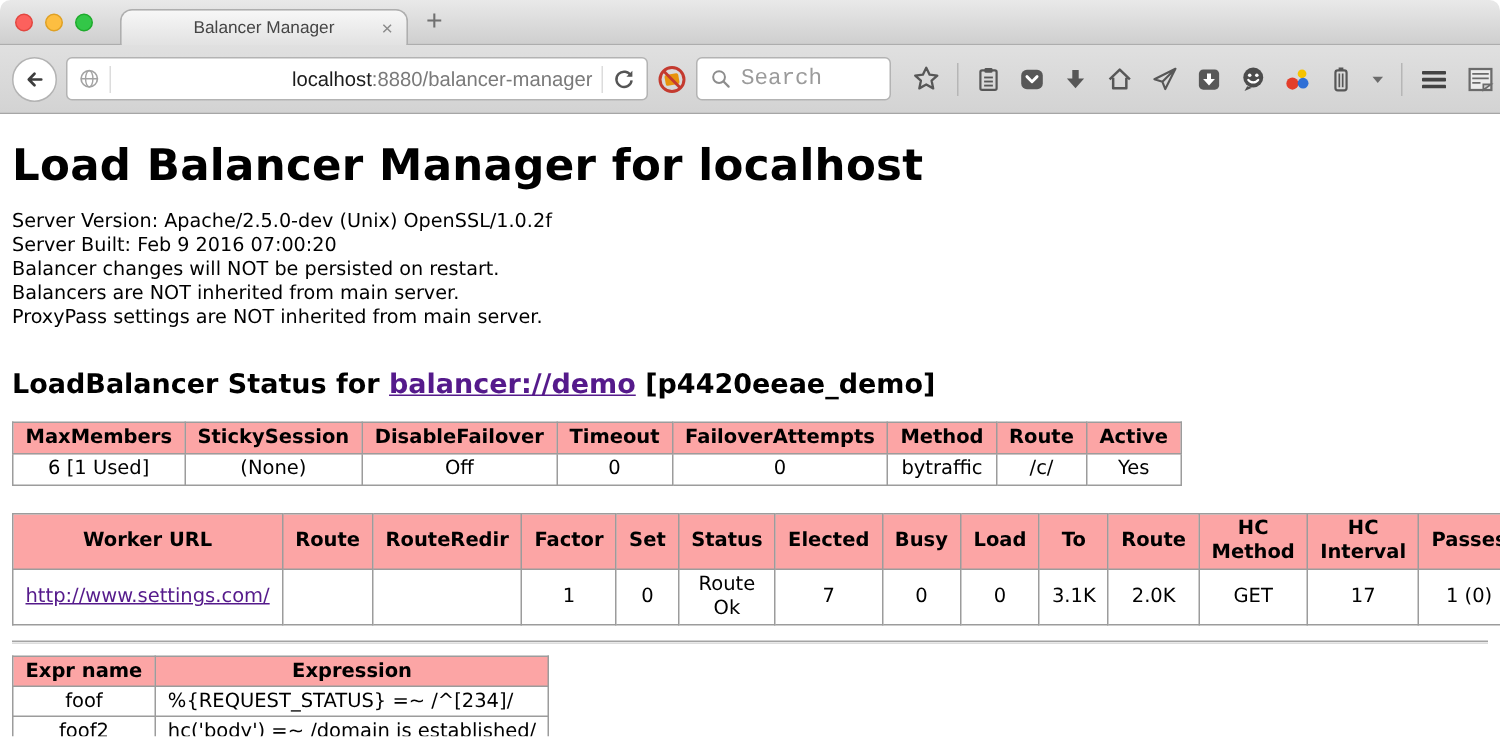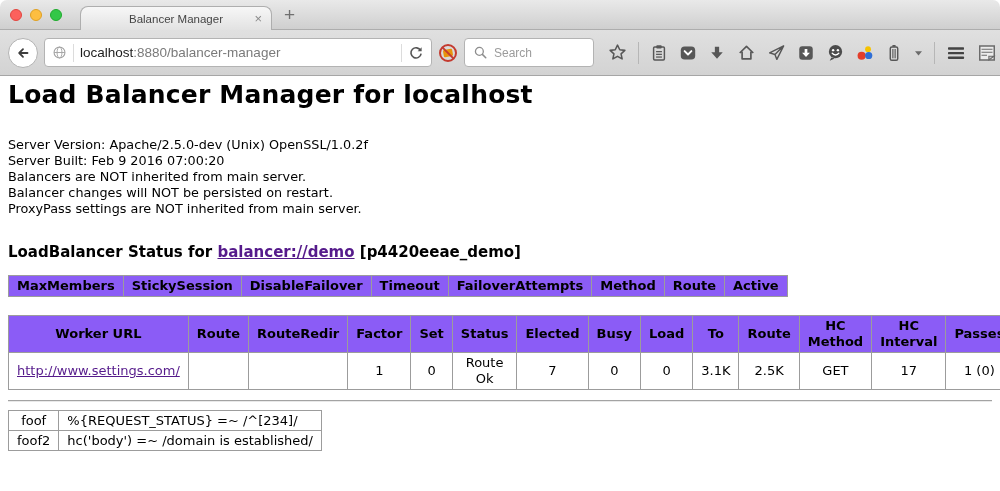--- a/index.html
+++ b/index.html
@@ -61,55 +61,55 @@
   .back-btn {
     width: 30px; height: 30px; flex: 0 0 30px;
     border-radius: 50%;
     background: #ffffff; border: 1px solid #b3b3b3;
     display: flex; align-items: center; justify-content: center;
   }
   .field {
     background: #ffffff; border: 1px solid #b3b3b3; border-radius: 4px;
     height: 29px; display: flex; align-items: center;
   }
-  .urlbar { flex: 0 0 388px; padding: 0 7px; gap: 6px; }
+  .urlbar { flex: 0 0 388px; padding: 0 7px; gap: 6px; text-align: right; }
   .url-sep { width: 1px; height: 18px; background: #dcdcdc; }
   .url-text {
     flex: 1; font-family: "Liberation Sans", sans-serif; font-size: 13.5px;
     white-space: nowrap; overflow: hidden;
   }
   .url-host { color: #1c1c1c; }
   .url-rest { color: #7a7a7a; }
   .flash-block { width: 24px; display: flex; justify-content: center; }
   .searchbar { flex: 0 0 130px; padding: 0 8px; gap: 6px; }
   .searchbar input {
     border: none; outline: none; width: 90px;
-    font-family: Liberation Sans, sans-serif; font-size: 12px; color: #444;
+    font-family: Liberation Mono, monospace; font-size: 15px; color: #444;
     background: transparent;
   }
   .searchbar input::placeholder { color: #9b9b9b; opacity: 1; }
 
   .icon-row { display: flex; align-items: center; gap: 11px; margin-left: 8px; }
   .tb-icon { display: flex; align-items: center; justify-content: center; }
   .tb-sep { width: 1px; height: 22px; background: #b6b6b6; }
 
   
   .content { padding: 0 8px; background: #fff; }
   h1.page-title {
-    font-size: 25px; font-weight: bold; color: #000;
-    margin-top: 4px; line-height: 30px;
+    font-size: 29px; font-weight: bold; color: #000;
+    margin-top: 19px; line-height: 30px;
     letter-spacing: 0.2px;
   }
-  .server-info { margin-top: 27px; font-size: 12.8px; line-height: 16px; color: #000; }
-  .status-line { margin-top: 26px; font-size: 15px; font-weight: bold; color: #000; }
+  .server-info { margin-top: 15px; font-size: 12.8px; line-height: 16px; color: #000; }
+  .status-line { margin-top: 26px; font-size: 18px; font-weight: bold; color: #000; }
   .status-line a { color: #551a8b; text-decoration: underline; }
 
   table { border-collapse: collapse; font-size: 13px; color: #000; }
   th, td { border: 1px solid #9c9c9c; padding: 2px 8px; text-align: center; line-height: 16px; }
-  th { background: #8b5cf6; font-weight: bold; }
+  th { background: #fca5a5; font-weight: bold; }
   td { background: #ffffff; }
   .cell-left { text-align: left; }
   td a { color: #551a8b; text-decoration: underline; }
 
   .balancer-table { margin-top: 14px; }
   .worker-table { margin-top: 18px; }
   .health-table { margin-top: 8px; }
   .health-table th, .health-table td { line-height: 15px; }
 
   hr.rule {
@@ -277,42 +277,52 @@
       </span>
     </div>
   </div>
 
   <div class="content">
     <h1 class="page-title">Load Balancer Manager for localhost</h1>
 
     <div class="server-info">
       <div>Server Version: Apache/2.5.0-dev (Unix) OpenSSL/1.0.2f</div>
       <div>Server Built: Feb 9 2016 07:00:20</div>
+      <div>Balancer changes will NOT be persisted on restart.</div>
       <div>Balancers are NOT inherited from main server.</div>
-      <div>Balancer changes will NOT be persisted on restart.</div>
       <div>ProxyPass settings are NOT inherited from main server.</div>
     </div>
 
     <div class="status-line">
       <span>LoadBalancer Status for</span>
       <a href="#">balancer://demo</a>
       <span>[p4420eeae_demo]</span>
     </div>
 
     <table class="balancer-table">
       <tbody>
           <tr>
         <th>MaxMembers</th>
         <th>StickySession</th>
         <th>DisableFailover</th>
         <th>Timeout</th>
         <th>FailoverAttempts</th>
         <th>Method</th>
         <th>Route</th>
         <th>Active</th>
+      </tr>
+      <tr>
+        <td>6 [1 Used]</td>
+        <td>(None)</td>
+        <td>Off</td>
+        <td>0</td>
+        <td>0</td>
+        <td>bytraffic</td>
+        <td>/c/</td>
+        <td>Yes</td>
       </tr>
     </tbody>
       </table>
 
     <table class="worker-table">
       <tbody>
           <tr>
         <th>Worker URL</th>
         <th>Route</th>
         <th>RouteRedir</th>
@@ -333,34 +343,38 @@
         <td class="cell-left"><a href="#">http://www.settings.com/</a></td>
         <td></td>
         <td></td>
         <td>1</td>
         <td>0</td>
         <td>Route Ok</td>
         <td>7</td>
         <td>0</td>
         <td>0</td>
         <td>3.1K</td>
-        <td>2.5K</td>
+        <td>2.0K</td>
         <td>GET</td>
         <td>17</td>
         <td>1 (0)</td>
 
       </tr>
     </tbody>
       </table>
 
     <hr class="rule">
 
     <table class="health-table">
       <tbody>
       <tr>
+        <th>Expr name</th>
+        <th>Expression</th>
+      </tr>
+      <tr>
         <td>foof</td>
         <td class="cell-left">%{REQUEST_STATUS} =~ /^[234]/</td>
       </tr>
       <tr>
         <td>foof2</td>
         <td class="cell-left">hc('body') =~ /domain is established/</td>
       </tr>
     </tbody>
       </table>
 

